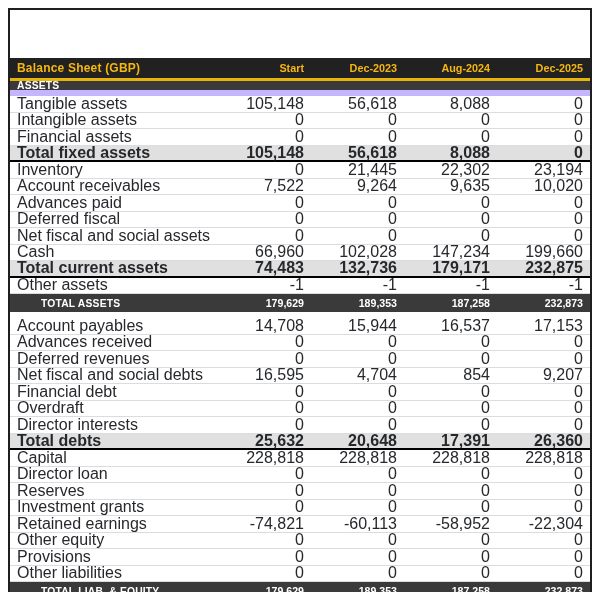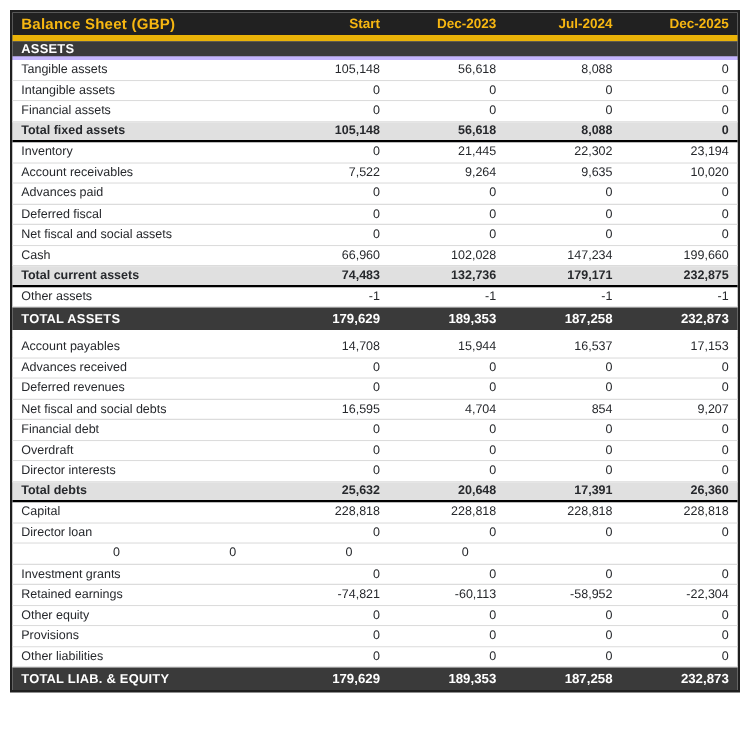--- a/index.html
+++ b/index.html
@@ -17,79 +17,80 @@
     border: 2px solid var(--outer_border, #1f1f1f);
     background: #ffffff;
   }
   .row { display: flex; align-items: center; width: 100%; }
   .c-label { flex: 1; padding-left: 7px; white-space: nowrap; overflow: hidden; }
   .c-num { width: 93px; padding-right: 7px; text-align: right; white-space: nowrap; }
 
   .row.header {
     height: 23px;
     background: var(--header_bg, #212121);
-    border-bottom: 5px solid #eab308;
+    border-bottom: 3px solid #eab308;
+    margin-top: 48px;
   }
   .row.header .title {
     color: var(--header_text, #f7b711);
     font-weight: bold;
     font-size: 12px;
     letter-spacing: .2px;
   }
   .row.header .colhead {
     color: var(--header_text, #f7b711);
     font-weight: bold;
     font-size: 10.8px;
   }
 
   .row.section {
     height: 15px;
     background: var(--section_bg, #3a3a3a);
-    border-bottom: 3px solid #c4b5fd;
+    border-bottom: 6px solid #c4b5fd;
   }
   .row.section .c-label {
     color: var(--section_text, #ffffff);
     font-weight: bold;
     font-size: 10.3px;
     letter-spacing: .2px;
   }
 
   .row.item, .row.subtotal {
     height: 16.5px;
-    font-size: 10px;
+    font-size: 16px;
     color: var(--text, #26282c);
     border-bottom: 1px solid var(--row_border, #dcdcdc);
     background: #ffffff;
   }
   .row.subtotal {
     background: var(--subtotal_bg, #e0e0e0);
     font-weight: bold;
     border-bottom: 2px solid #000000;
   }
 
   .row.grand {
     height: 18px;
     background: var(--grand_bg, #3a3a3a);
     color: #ffffff;
     font-weight: bold;
     font-size: 10.6px;
   }
-  .row.grand .c-label { font-size: 10.3px; letter-spacing: .2px; }
+  .row.grand .c-label { font-size: 10.3px; letter-spacing: .2px; margin-left: 24px; }
 
   .gap { height: 6px; background: #ffffff; }
 </style>
 </head>
 <body>
 
 <div class="sheet">
   <div class="row header">
     <div class="c-label title">Balance Sheet (GBP)</div>
     <div class="c-num colhead">Start</div>
     <div class="c-num colhead">Dec-2023</div>
-    <div class="c-num colhead">Jul-2024</div>
+    <div class="c-num colhead">Aug-2024</div>
     <div class="c-num colhead">Dec-2025</div>
   </div>
   <div>
       <div class="row section">
         <div class="c-label">ASSETS</div>
       </div>
       <div class="row item">
         <div class="c-label">Tangible assets</div>
         <div class="c-num">105,148</div>
         <div class="c-num">56,618</div>
@@ -245,20 +246,21 @@
         <div class="c-num">228,818</div>
       </div>
       <div class="row item">
         <div class="c-label">Director loan</div>
         <div class="c-num">0</div>
         <div class="c-num">0</div>
         <div class="c-num">0</div>
         <div class="c-num">0</div>
       </div>
       <div class="row item">
+        <div class="c-label">Reserves</div>
         <div class="c-num">0</div>
         <div class="c-num">0</div>
         <div class="c-num">0</div>
         <div class="c-num">0</div>
       </div>
       <div class="row item">
         <div class="c-label">Investment grants</div>
         <div class="c-num">0</div>
         <div class="c-num">0</div>
         <div class="c-num">0</div>

